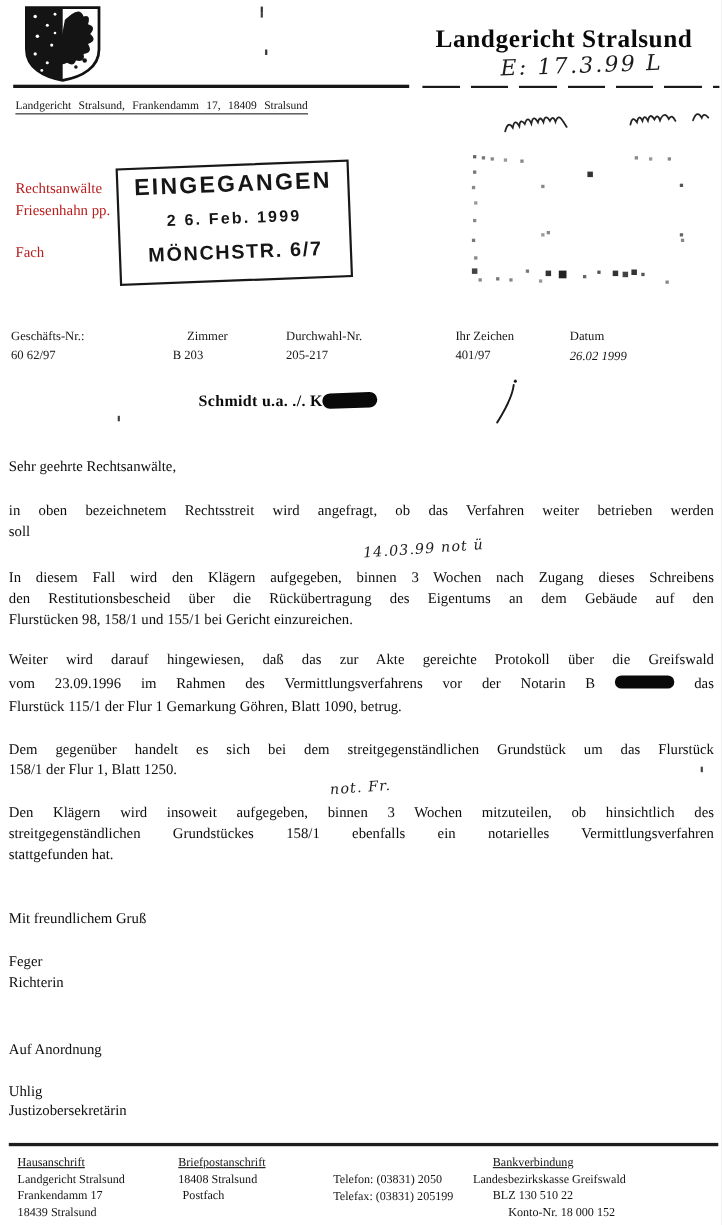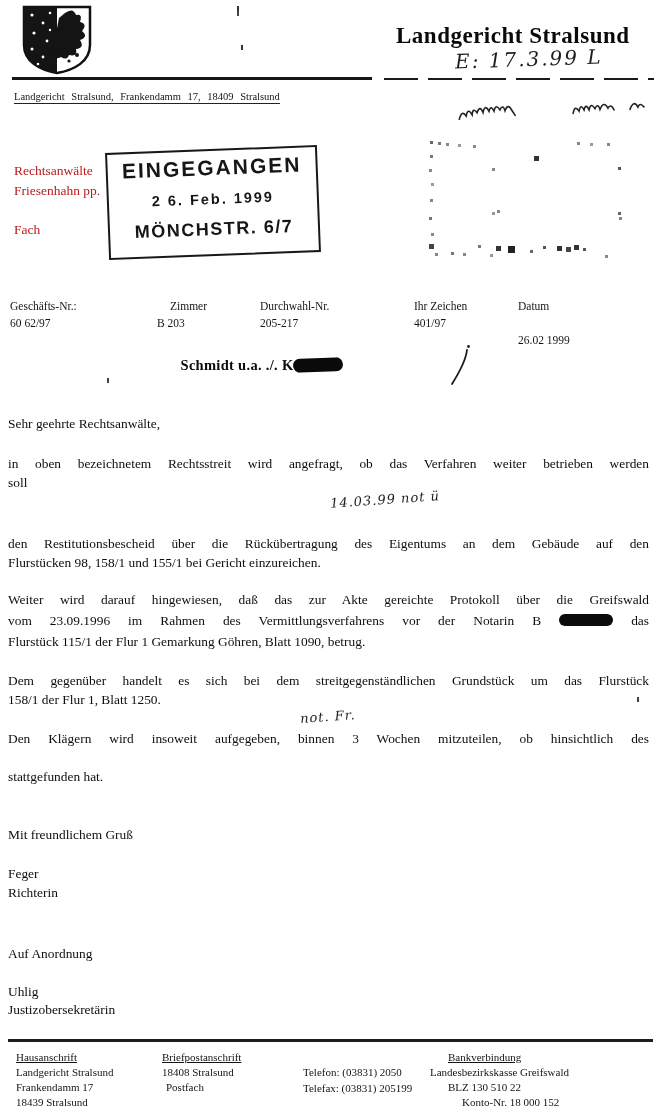--- a/index.html
+++ b/index.html
@@ -117,50 +117,52 @@
 
   <div class="abs ref" style="left:10px;top:300px;">Geschäfts-Nr.:</div>
   <div class="abs ref" style="left:10px;top:317px;">60 62/97</div>
   <div class="abs ref" style="left:157px;top:300px;margin-left:13px;">Zimmer</div>
   <div class="abs ref" style="left:157px;top:317px;">B 203</div>
   <div class="abs ref" style="left:260px;top:300px;">Durchwahl-Nr.</div>
   <div class="abs ref" style="left:260px;top:317px;">205-217</div>
   <div class="abs ref" style="left:414px;top:300px;">Ihr Zeichen</div>
   <div class="abs ref" style="left:414px;top:317px;">401/97</div>
   <div class="abs ref" style="left:518px;top:300px;">Datum</div>
-  <div class="abs ref" style="left:518px;top:334px;">26.02 1999</div>
+  <div class="abs ref" style="left:518px;top:318px;font-style:italic;">26.02 1999</div>
 
   <div class="abs subject-wrap">
     <span class="subject-text">Schmidt u.a. ./. K</span><span class="redact redact-subj"></span>
   </div>
   <svg class="abs" style="left:447px;top:344px;" width="26" height="44" viewBox="0 0 26 44">
     <path d="M20,6 C19,16 10,32 5,40" fill="none" stroke="#1b1b1b" stroke-width="1.8" stroke-linecap="round"></path>
     <circle cx="21.5" cy="2.5" r="1.4" fill="#1b1b1b"></circle>
   </svg>
 
   <div class="abs bl" style="top:416px;">Sehr geehrte Rechtsanwälte,</div>
 
   <div class="abs bl just" style="top:456px;">in oben bezeichnetem Rechtsstreit wird angefragt, ob das Verfahren weiter betrieben werden</div>
   <div class="abs bl" style="top:475px;">soll</div>
 
   <div class="abs hand annot" style="left:330px;top:492px;">14.03.99 not ü</div>
 
+  <div class="abs bl just" style="top:517px;">In diesem Fall wird den Klägern aufgegeben, binnen 3 Wochen nach Zugang dieses Schreibens</div>
   <div class="abs bl just" style="top:536px;">den Restitutionsbescheid über die Rückübertragung des Eigentums an dem Gebäude auf den</div>
   <div class="abs bl" style="top:555px;">Flurstücken 98, 158/1 und 155/1 bei Gericht einzureichen.</div>
 
   <div class="abs bl just" style="top:592px;">Weiter wird darauf hingewiesen, daß das zur Akte gereichte Protokoll über die Greifswald</div>
   <div class="abs bl just" style="top:613px;"><span>vom 23.09.1996 im Rahmen des Vermittlungsverfahrens vor der Notarin B</span> <span class="redact redact-body"></span> <span>das</span></div>
   <div class="abs bl" style="top:634px;">Flurstück 115/1 der Flur 1 Gemarkung Göhren, Blatt 1090, betrug.</div>
 
   <div class="abs bl just" style="top:673px;">Dem gegenüber handelt es sich bei dem streitgegenständlichen Grundstück um das Flurstück</div>
   <div class="abs bl" style="top:692px;">158/1 der Flur 1, Blatt 1250.</div>
 
   <div class="abs hand annot" style="left:300px;top:709px;">not. Fr.</div>
 
   <div class="abs bl just" style="top:731px;">Den Klägern wird insoweit aufgegeben, binnen 3 Wochen mitzuteilen, ob hinsichtlich des</div>
+  <div class="abs bl just" style="top:750px;">streitgegenständlichen Grundstückes 158/1 ebenfalls ein notarielles Vermittlungsverfahren</div>
   <div class="abs bl" style="top:769px;">stattgefunden hat.</div>
 
   <div class="abs bl" style="top:827px;">Mit freundlichem Gruß</div>
   <div class="abs bl" style="top:866px;">Feger</div>
   <div class="abs bl" style="top:885px;">Richterin</div>
   <div class="abs bl" style="top:946px;">Auf Anordnung</div>
   <div class="abs bl" style="top:984px;">Uhlig</div>
   <div class="abs bl" style="top:1002px;">Justizobersekretärin</div>
 
   <div class="abs footer-rule"></div>

